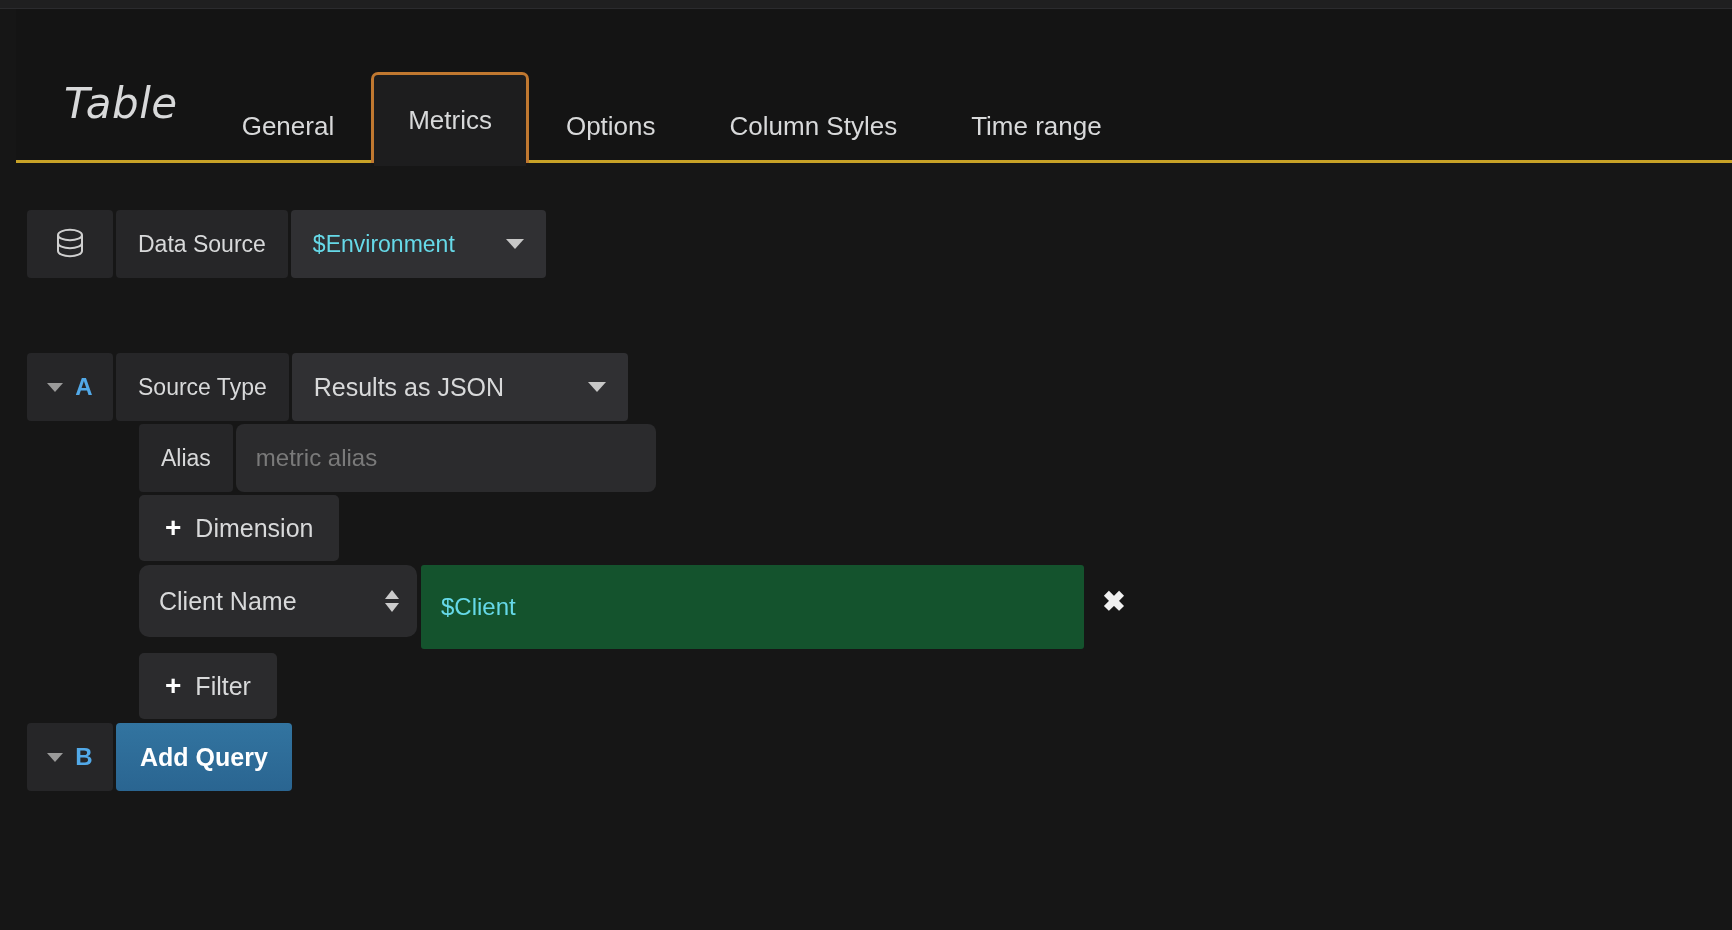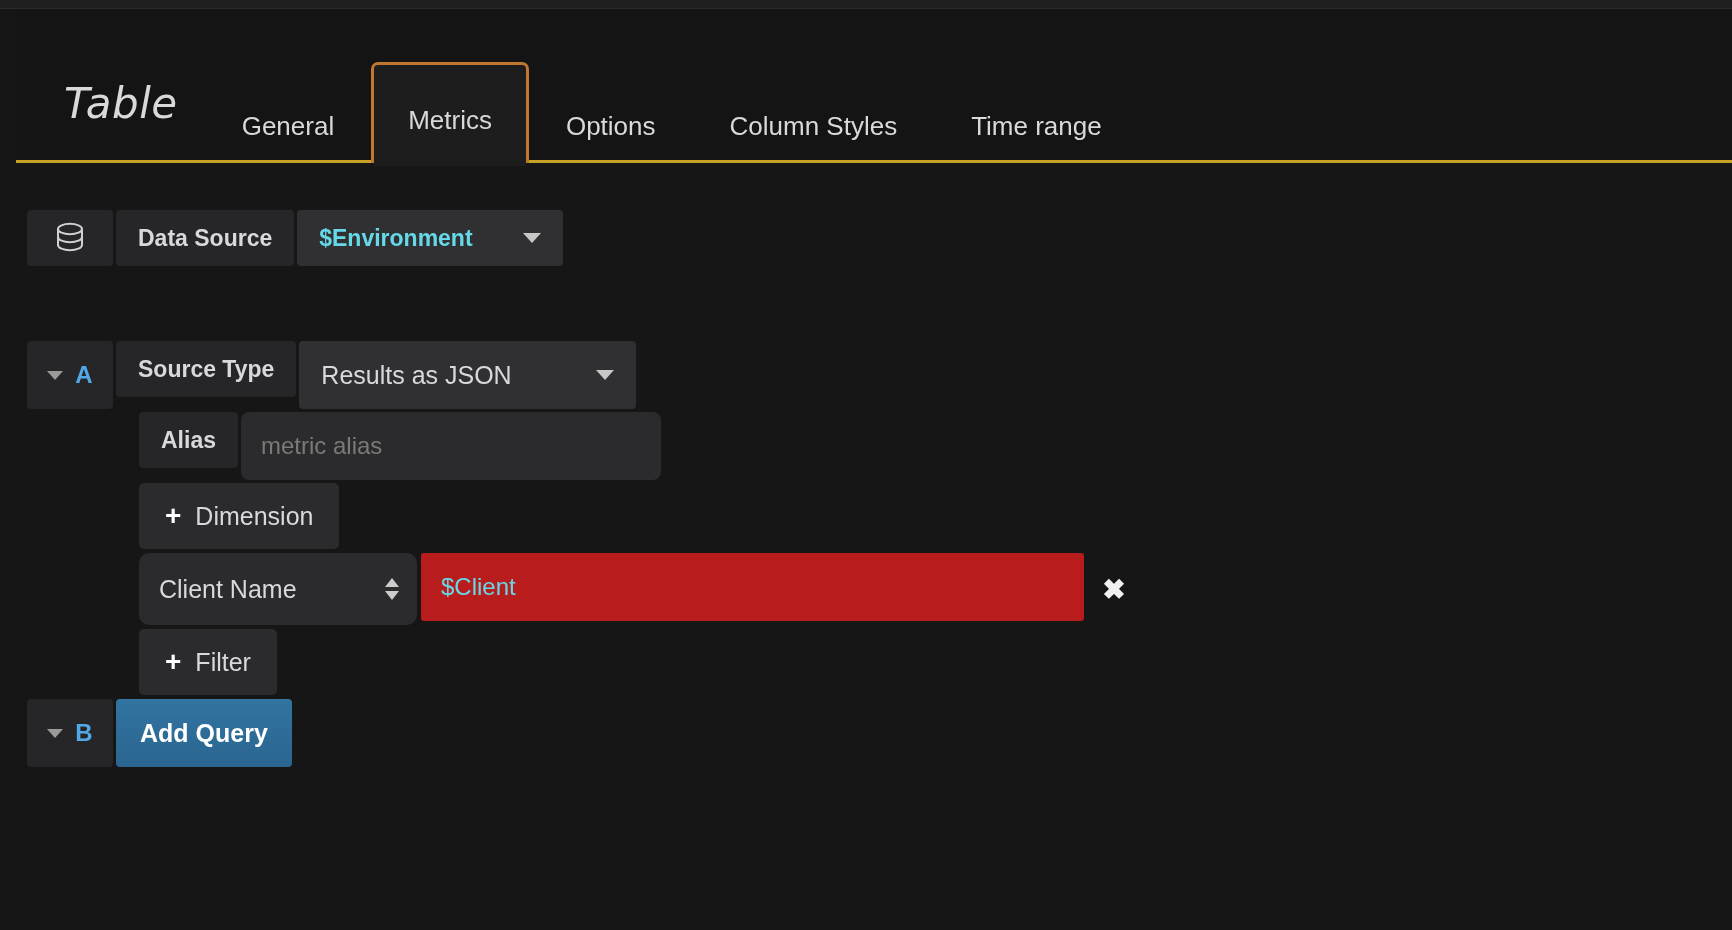--- a/index.html
+++ b/index.html
@@ -66,21 +66,21 @@
     background: transparent;
     border: 3px solid transparent;
     border-bottom: none;
     margin-bottom: -3px;
   }
   .tab.active {
     background: #1d1d1e;
     border-color: #c07830;
     border-top-left-radius: 7px;
     border-top-right-radius: 7px;
-    padding-top: 42px;
+    padding-top: 32px;
     padding-bottom: 30px;
   }
   .tab.active::after {
     content: "";
     position: absolute;
     left: 0; right: 0; bottom: -3px;
     height: 3px;
     background: #1d1d1e;
   }
 
@@ -98,26 +98,25 @@
     display: flex;
     align-items: stretch;
     margin-bottom: 3px;
   }
 
   
   .seg {
     display: flex;
     align-items: center;
     font-size: 23px;
-    height: 56px;
+    height: 68px;
     padding: 0 22px;
     white-space: nowrap;
     border-radius: 4px;
     margin-right: 3px;
-    font-weight: bold;
   }
   .seg-label {
     background: #262628;
     color: #d8d9da;
   }
   .seg-icon {
     background: #262628;
     width: 86px;
     justify-content: center;
     padding: 0;
@@ -250,22 +249,22 @@
     border-right: 7px solid transparent;
     border-bottom: 9px solid #cccccc;
   }
   .stepper .dn {
     width: 0; height: 0;
     border-left: 7px solid transparent;
     border-right: 7px solid transparent;
     border-top: 9px solid #cccccc;
   }
   .dim-value {
-    background: #b91c1c;
-    height: 68px;
+    background: #14532d;
+    height: 84px;
     width: 663px;
     display: flex;
     align-items: center;
     padding: 0 20px;
     border-radius: 3px;
     font-size: 24px;
     color: #66d9e8;
     cursor: text;
   }
   .remove-x {

